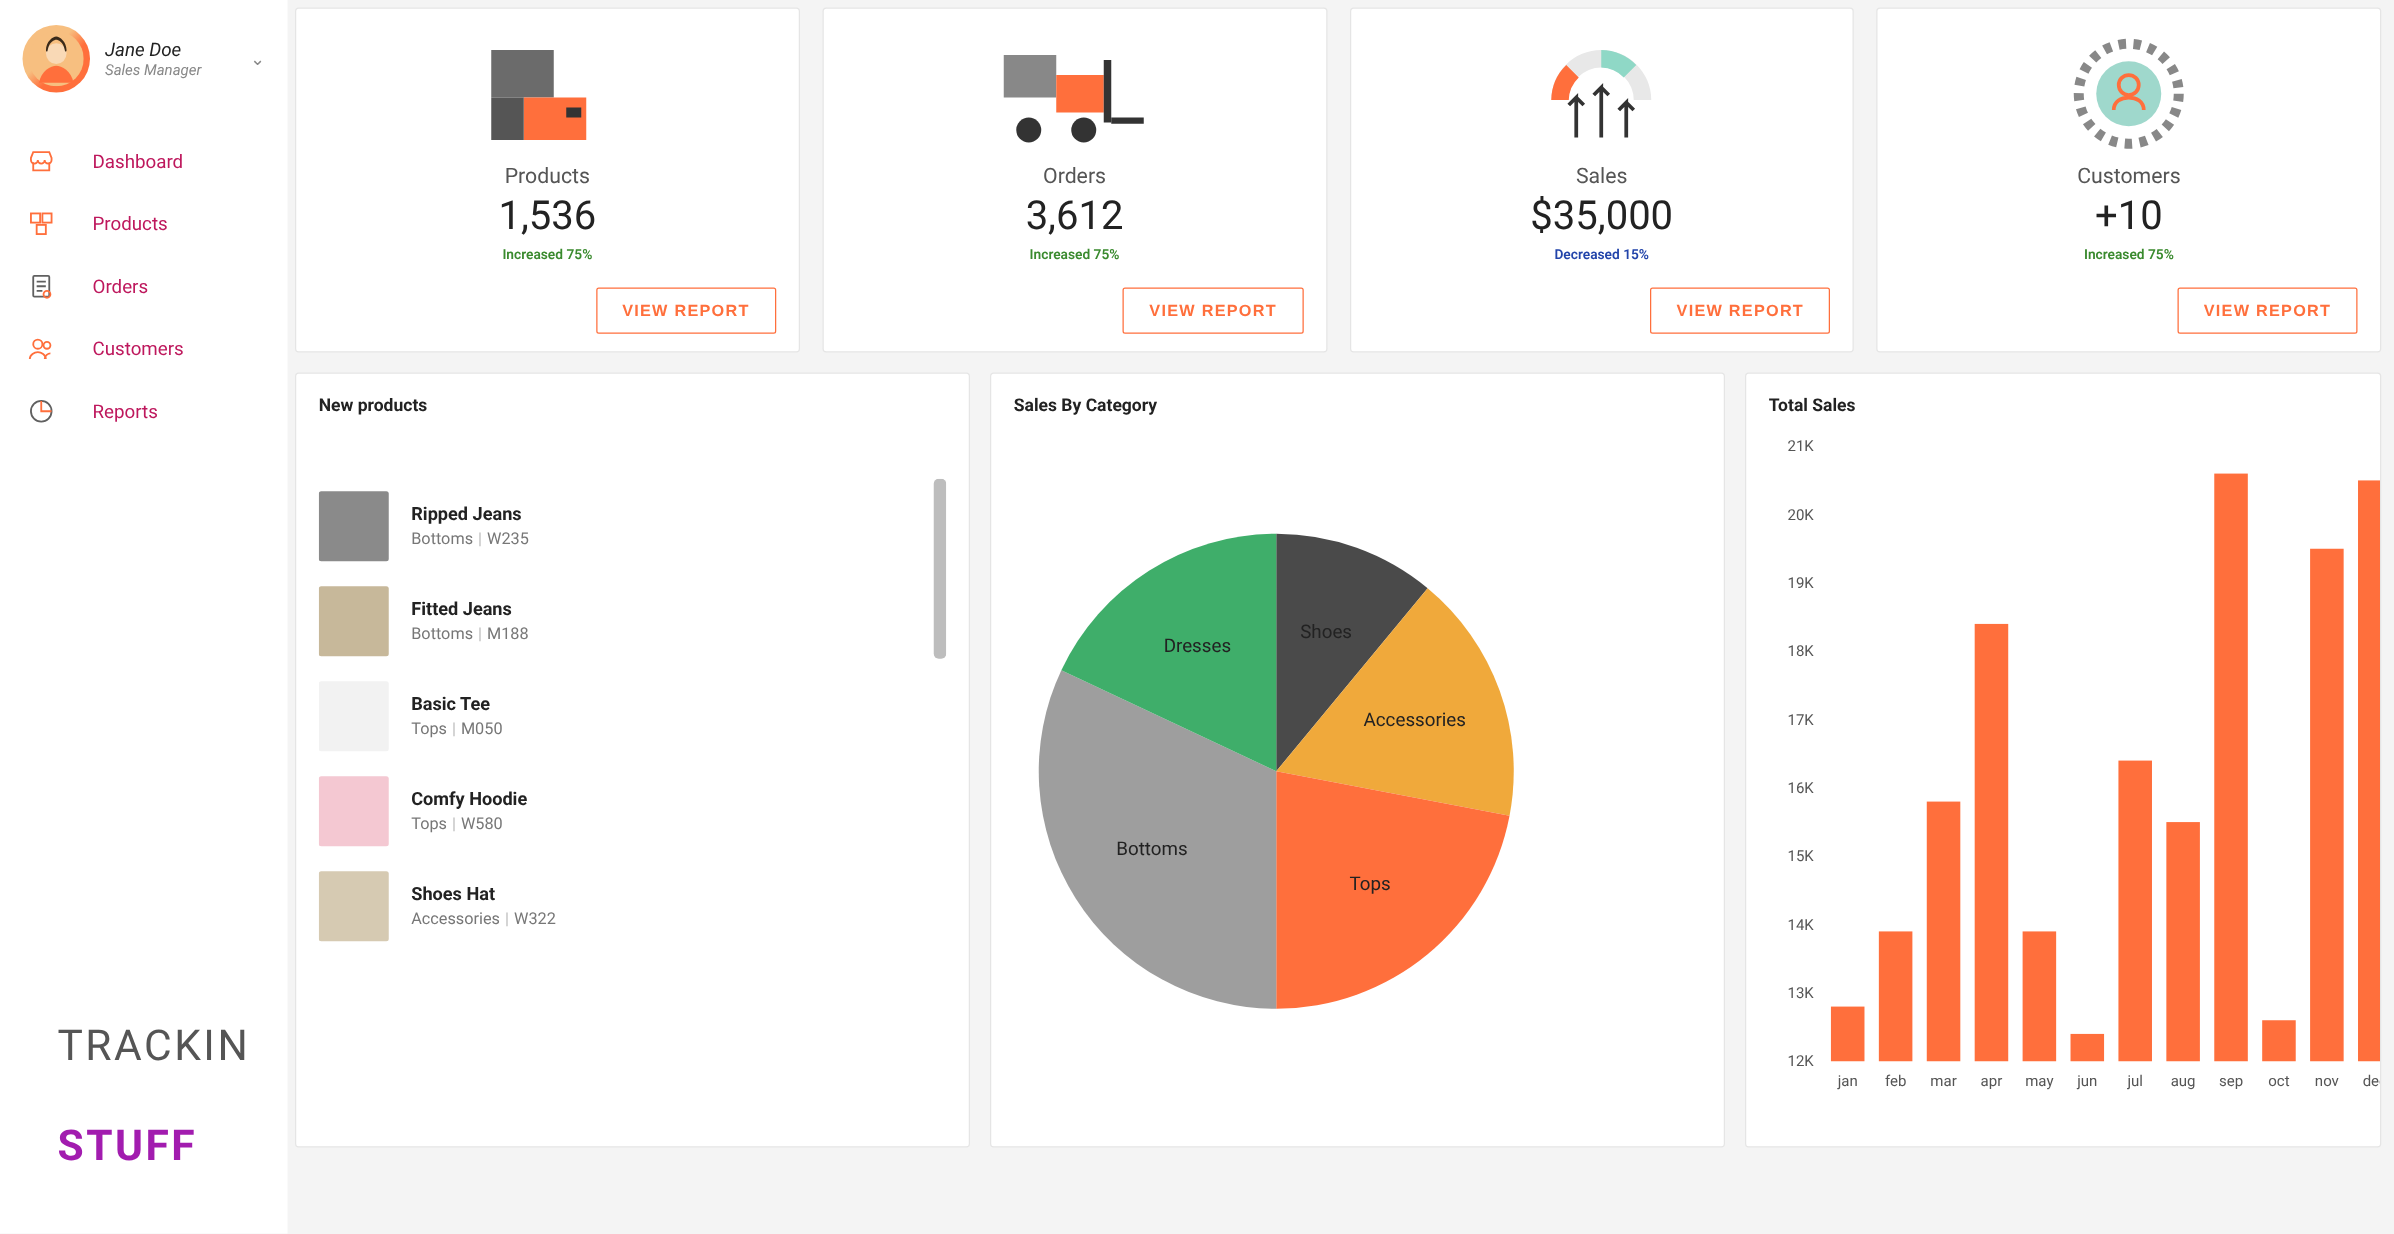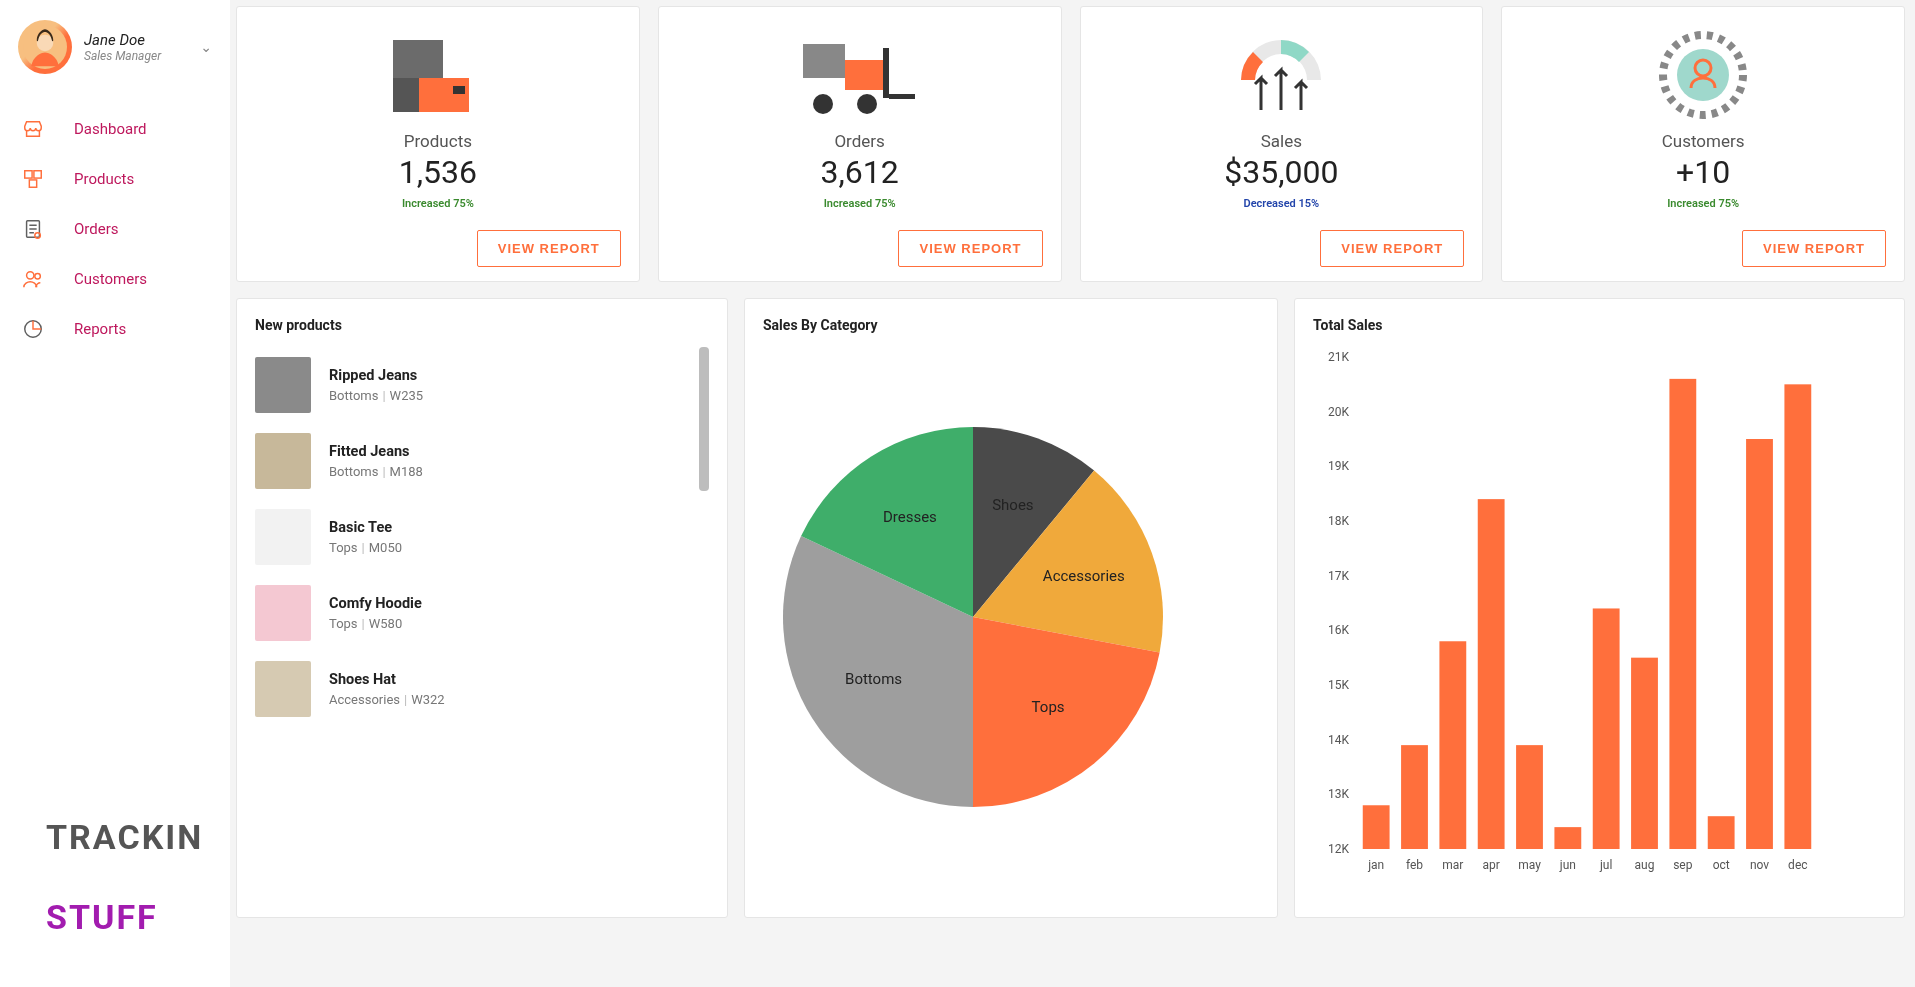--- a/index.html
+++ b/index.html
@@ -10,45 +10,45 @@
   .avatar { width: 54px; height: 54px; border-radius: 50%; background: linear-gradient(135deg,#f7bf80 40%,#ff6f3c 60%); display:flex;align-items:center;justify-content:center;overflow:hidden; }
   .avatar svg { width: 44px; height: 44px; }
   .user-info { flex: 1; font-style: italic; }
   .user-name { font-size: 15px; color: #222; }
   .user-role { font-size: 12px; color: #888; }
   .chev { color: #888; font-size: 14px; }
   .nav { margin-top: 10px; }
   .nav-item { display: flex; align-items: center; gap: 30px; padding: 14px 22px; cursor: pointer; font-size: 15px; color: #be185d; }
   .nav-icon { width: 22px; height: 22px; display:flex;align-items:center;justify-content:center; }
   .logo { margin-top: auto; padding: 0 0 40px 46px; }
-  .logo .l1 { font-size: 34px; letter-spacing: 2px; color: #555; font-weight: 700; }
+  .logo .l1 { font-size: 34px; letter-spacing: 2px; color: #555; font-weight: 400; }
   .logo .l2 { font-size: 34px; letter-spacing: 2px; color: #a21caf; font-weight: 700; margin-top: 40px; }
   .main { flex: 1; padding: 6px 10px 0 6px; overflow:hidden; }
   .cards { display: flex; gap: 18px; }
   .card { flex: 1; background: #fff; border: 1px solid #e5e5e5; border-radius: 3px; padding: 18px 18px 14px 18px; display: flex; flex-direction: column; align-items: center; }
   .card-icon { height: 100px; display:flex;align-items:center;justify-content:center; }
   .card-label { font-size: 17px; color: #555; margin-top: 6px; }
   .card-value { font-size: 32px; color: #222; margin-top: 2px; }
   .card-trend { font-size: 11px; font-weight: 600; margin-top: 6px; }
   .trend-up { color: #3a8a2e; }
   .trend-down { color: #2244aa; }
   .view-btn { align-self: flex-end; margin-top: 20px; border: 1px solid #ff6f3c; color: #ff6f3c; background: #fff; padding: 10px 20px; font-size: 13px; letter-spacing: 1px; cursor: pointer; border-radius: 2px; font-weight:600; }
   .panels { display: flex; gap: 16px; margin-top: 16px; height: 620px; }
   .panel { background: #fff; border: 1px solid #e5e5e5; border-radius: 3px; padding: 18px 18px 8px 18px; overflow:hidden; }
   .panel-title { font-size: 14px; font-weight: 700; color: #222; margin-bottom: 14px; }
-  .panel.new-products { width: 492px; display:flex;flex-direction:column; }
+  .panel.new-products { width: 540px; display:flex;flex-direction:column;gap:36px; }
   .product-list { overflow-y: hidden; position:relative; padding-right: 12px; }
   .scrollbar-fake { position:absolute; right:0; top:0; width:10px; height:38%; background:#bdbdbd; border-radius:4px; }
   .product { display: flex; align-items: center; gap: 18px; padding: 10px 0; cursor:pointer; }
   .thumb { width: 56px; height: 56px; background:#ddd; border-radius:2px; }
   .p-name { font-size: 14.5px; font-weight: 700; color: #222; }
   .p-meta { font-size: 13px; color: #777; margin-top:4px; }
   .p-meta .sep { color:#bbb; margin:0 4px; }
   .panel.pie { flex:1; }
-  .panel.bar { width: 611px; }
+  .panel.bar { width: 509px; }
   .pie-wrap { display:flex; align-items:center; justify-content:flex-start; height: 540px; }
   .bar-wrap { position:relative; height: 540px; }
   .bar-chart { position:absolute; inset:0; }
   .bar rect { fill:#ff6f3c; }
 </style>
 </head>
 <body>
 
 <div class="app">
   <aside class="sidebar">

